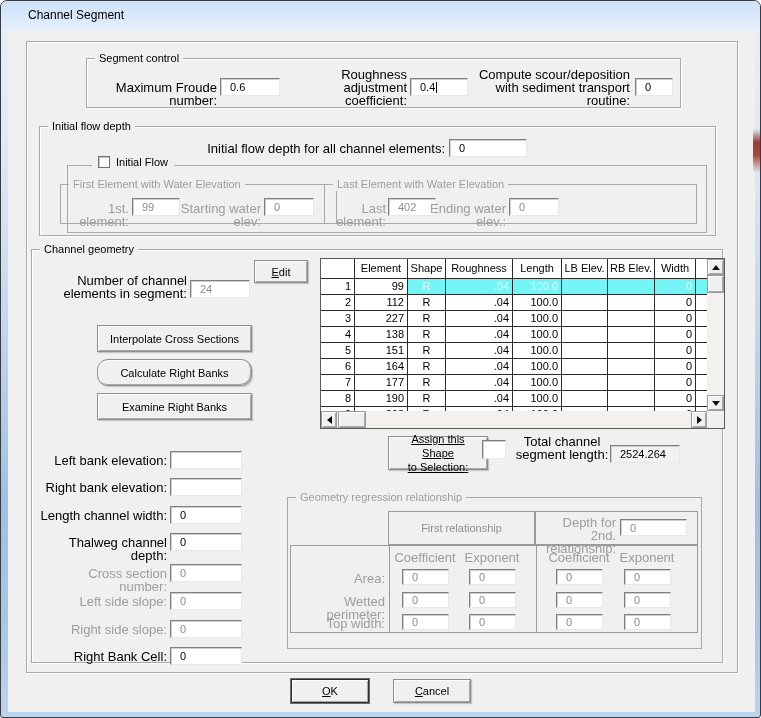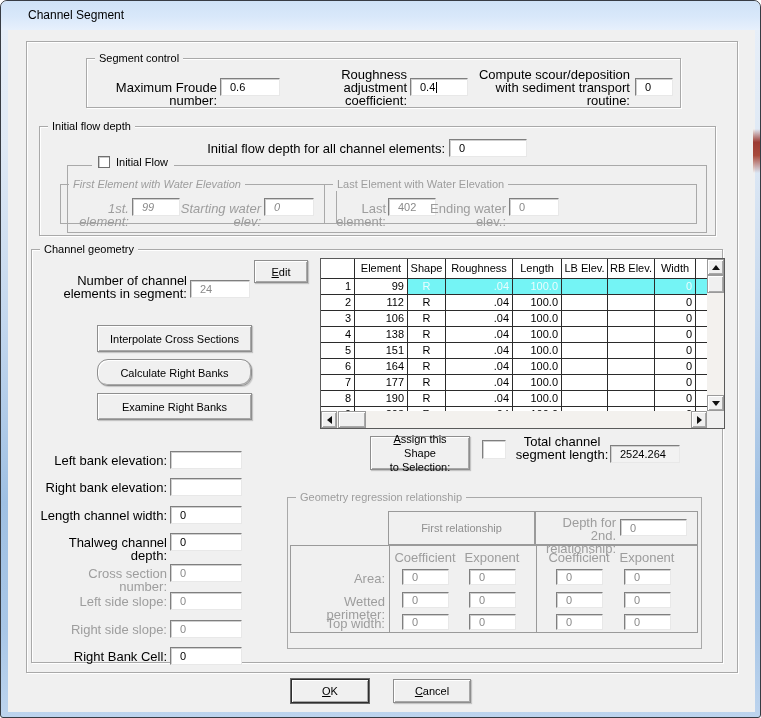--- a/index.html
+++ b/index.html
@@ -105,21 +105,21 @@
     <div class="field" style="left:409px;top:12px;width:78px;height:18px;">
         <span>0</span>
       </div>
 
     <div class="grp" style="left:27px;top:38px;width:640px;height:68px;box-shadow:none;"></div>
     <div class="cbwrap" style="left:52px;top:27px;">
       <span class="cb"></span>
       <span class="cbl">Initial Flow</span>
     </div>
 
-    <div class="grp" style="left:20px;top:57px;width:277px;height:40px;box-shadow:none;font-style:italic;">
+    <div class="grp" style="left:20px;top:57px;width:277px;height:40px;box-shadow:none;">
       <span class="leg gray">First Element with Water Elevation</span>
       <div class="lbl r gray" style="left:4px;top:17px;width:64px;">1st. element:</div>
       <div class="field dim" style="left:71px;top:13px;width:48px;height:18px;">
           <span>99</span>
         </div>
       <div class="lbl r gray" style="left:110px;top:17px;width:90px;">Starting water elev:</div>
       <div class="field dim" style="left:203px;top:13px;width:50px;height:18px;">
           <span>0</span>
         </div>
     </div>
@@ -179,21 +179,21 @@
             <div class="td c2">R</div>
             <div class="td c3">.04</div>
             <div class="td c4">100.0</div>
             <div class="td c5"></div>
             <div class="td c6"></div>
             <div class="td c7">0</div>
             <div class="td cf"></div>
           </div>
           <div class="tr">
             <div class="td c0">3</div>
-            <div class="td c1">106</div>
+            <div class="td c1">227</div>
             <div class="td c2">R</div>
             <div class="td c3">.04</div>
             <div class="td c4">100.0</div>
             <div class="td c5"></div>
             <div class="td c6"></div>
             <div class="td c7">0</div>
             <div class="td cf"></div>
           </div>
           <div class="tr">
             <div class="td c0">4</div>
@@ -286,21 +286,21 @@
     <button class="btn" style="left:65px;top:75px;width:155px;height:27px;">
         <span>Interpolate Cross Sections</span>
       </button>
     <button class="btn" style="left:65px;top:109px;width:155px;height:27px;border-radius:11px;">
         <span>Calculate Right Banks</span>
       </button>
     <button class="btn" style="left:65px;top:143px;width:155px;height:27px;">
         <span>Examine Right Banks</span>
       </button>
 
-    <button class="btn" style="left:338px;top:186px;width:100px;height:34px;">
+    <button class="btn" style="left:356px;top:186px;width:100px;height:34px;text-decoration:underline;">
       <span><u>A</u><span>ssign this Shape</span></span>
       <span>to Selection:</span>
     </button>
     <div class="field" style="left:450px;top:190px;width:24px;height:19px;">
         <span></span>
       </div>
     <div class="lbl c" style="left:482px;top:185px;width:96px;">Total channel segment length:</div>
     <div class="field flat" style="left:578px;top:195px;width:70px;height:18px;">
         <span>2524.264</span>
       </div>

